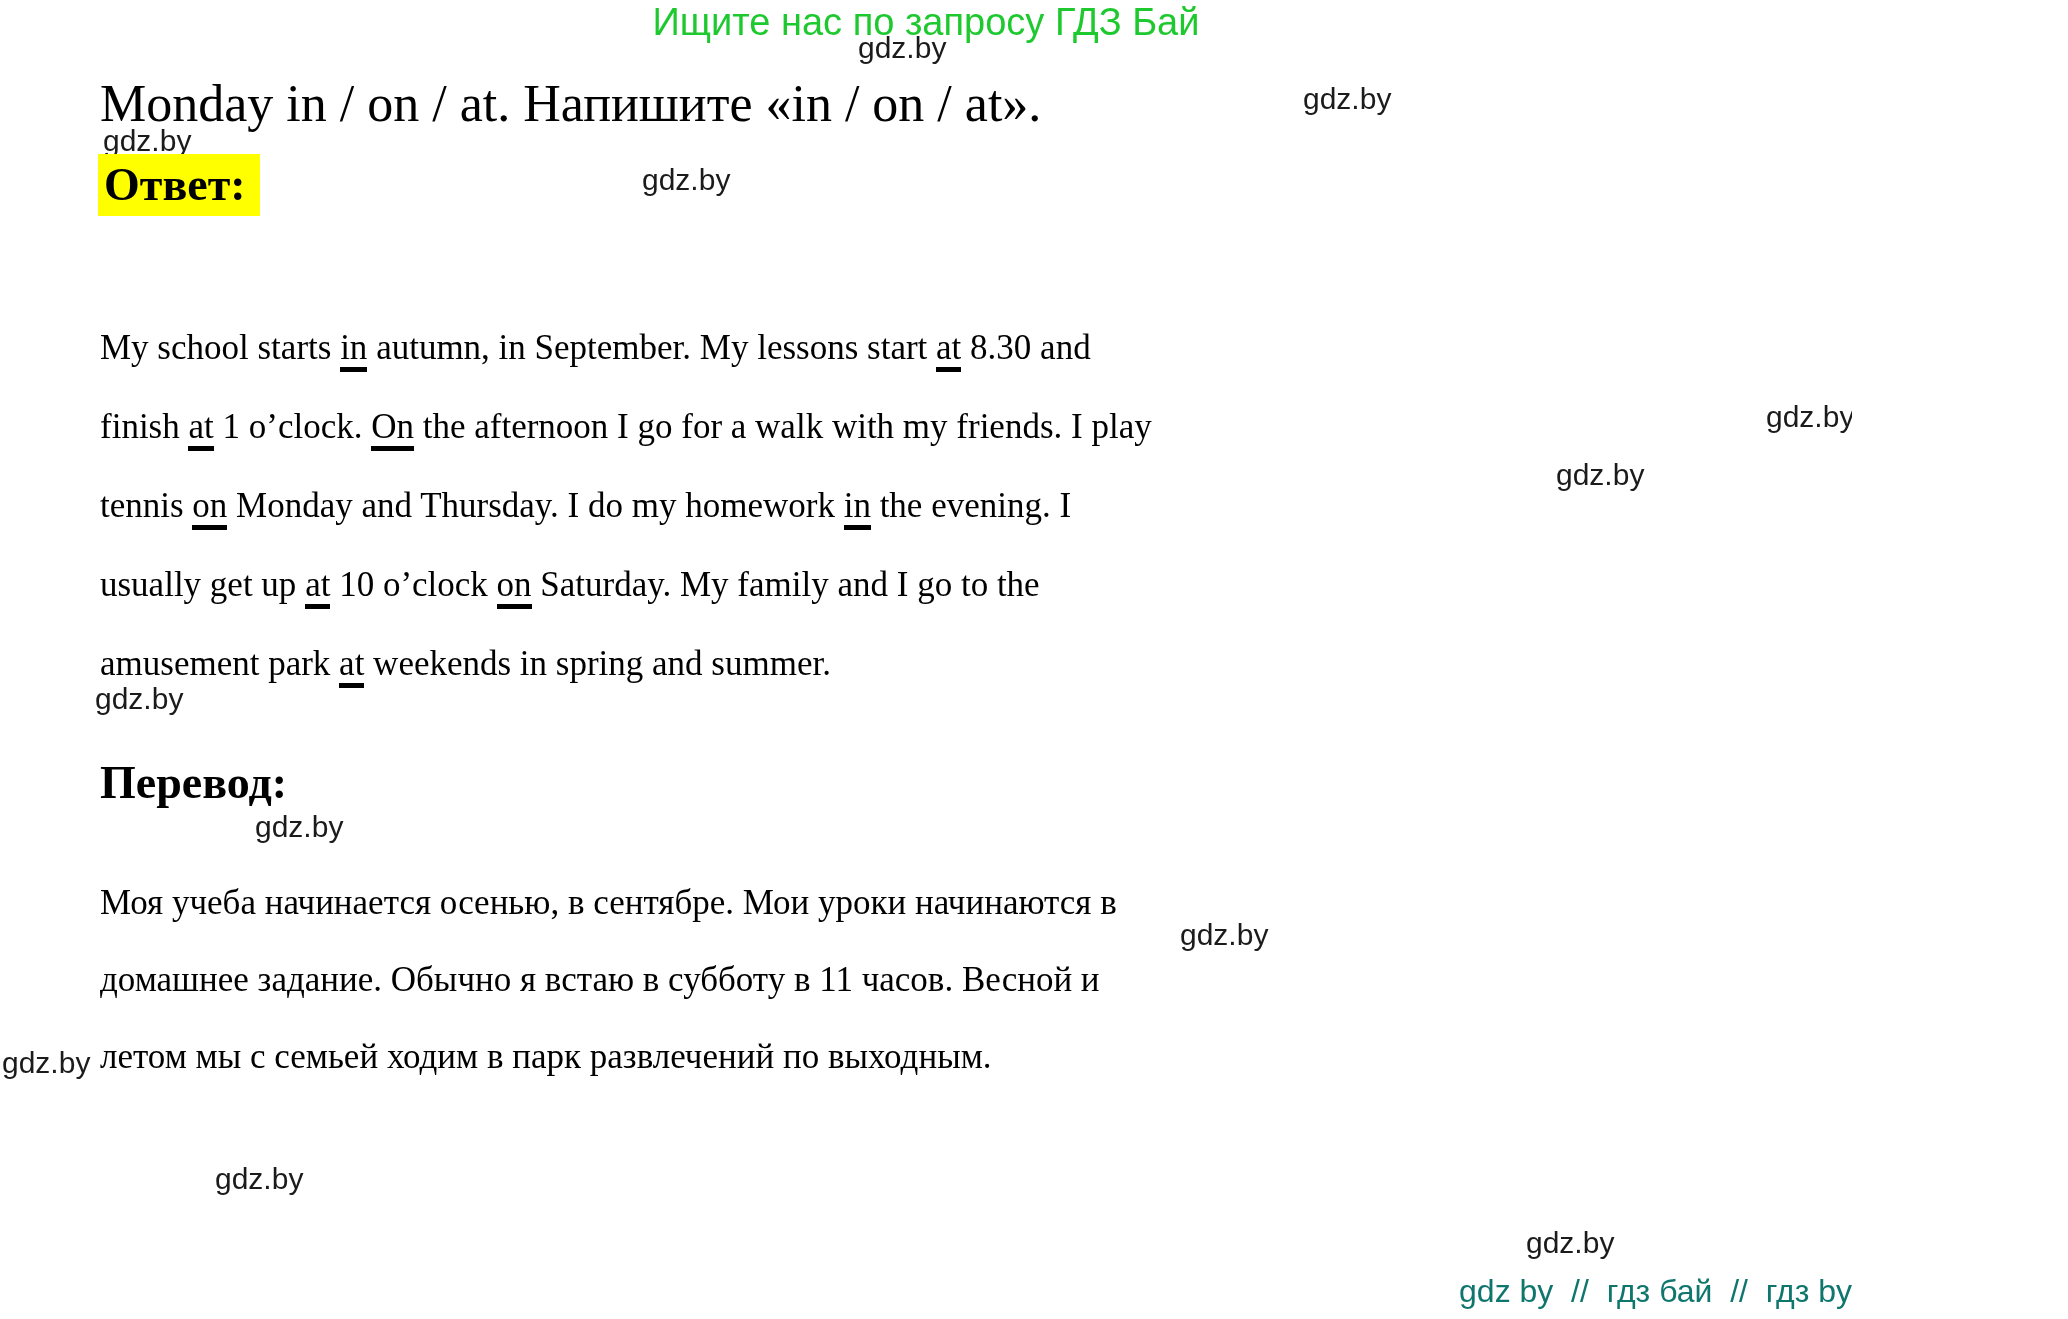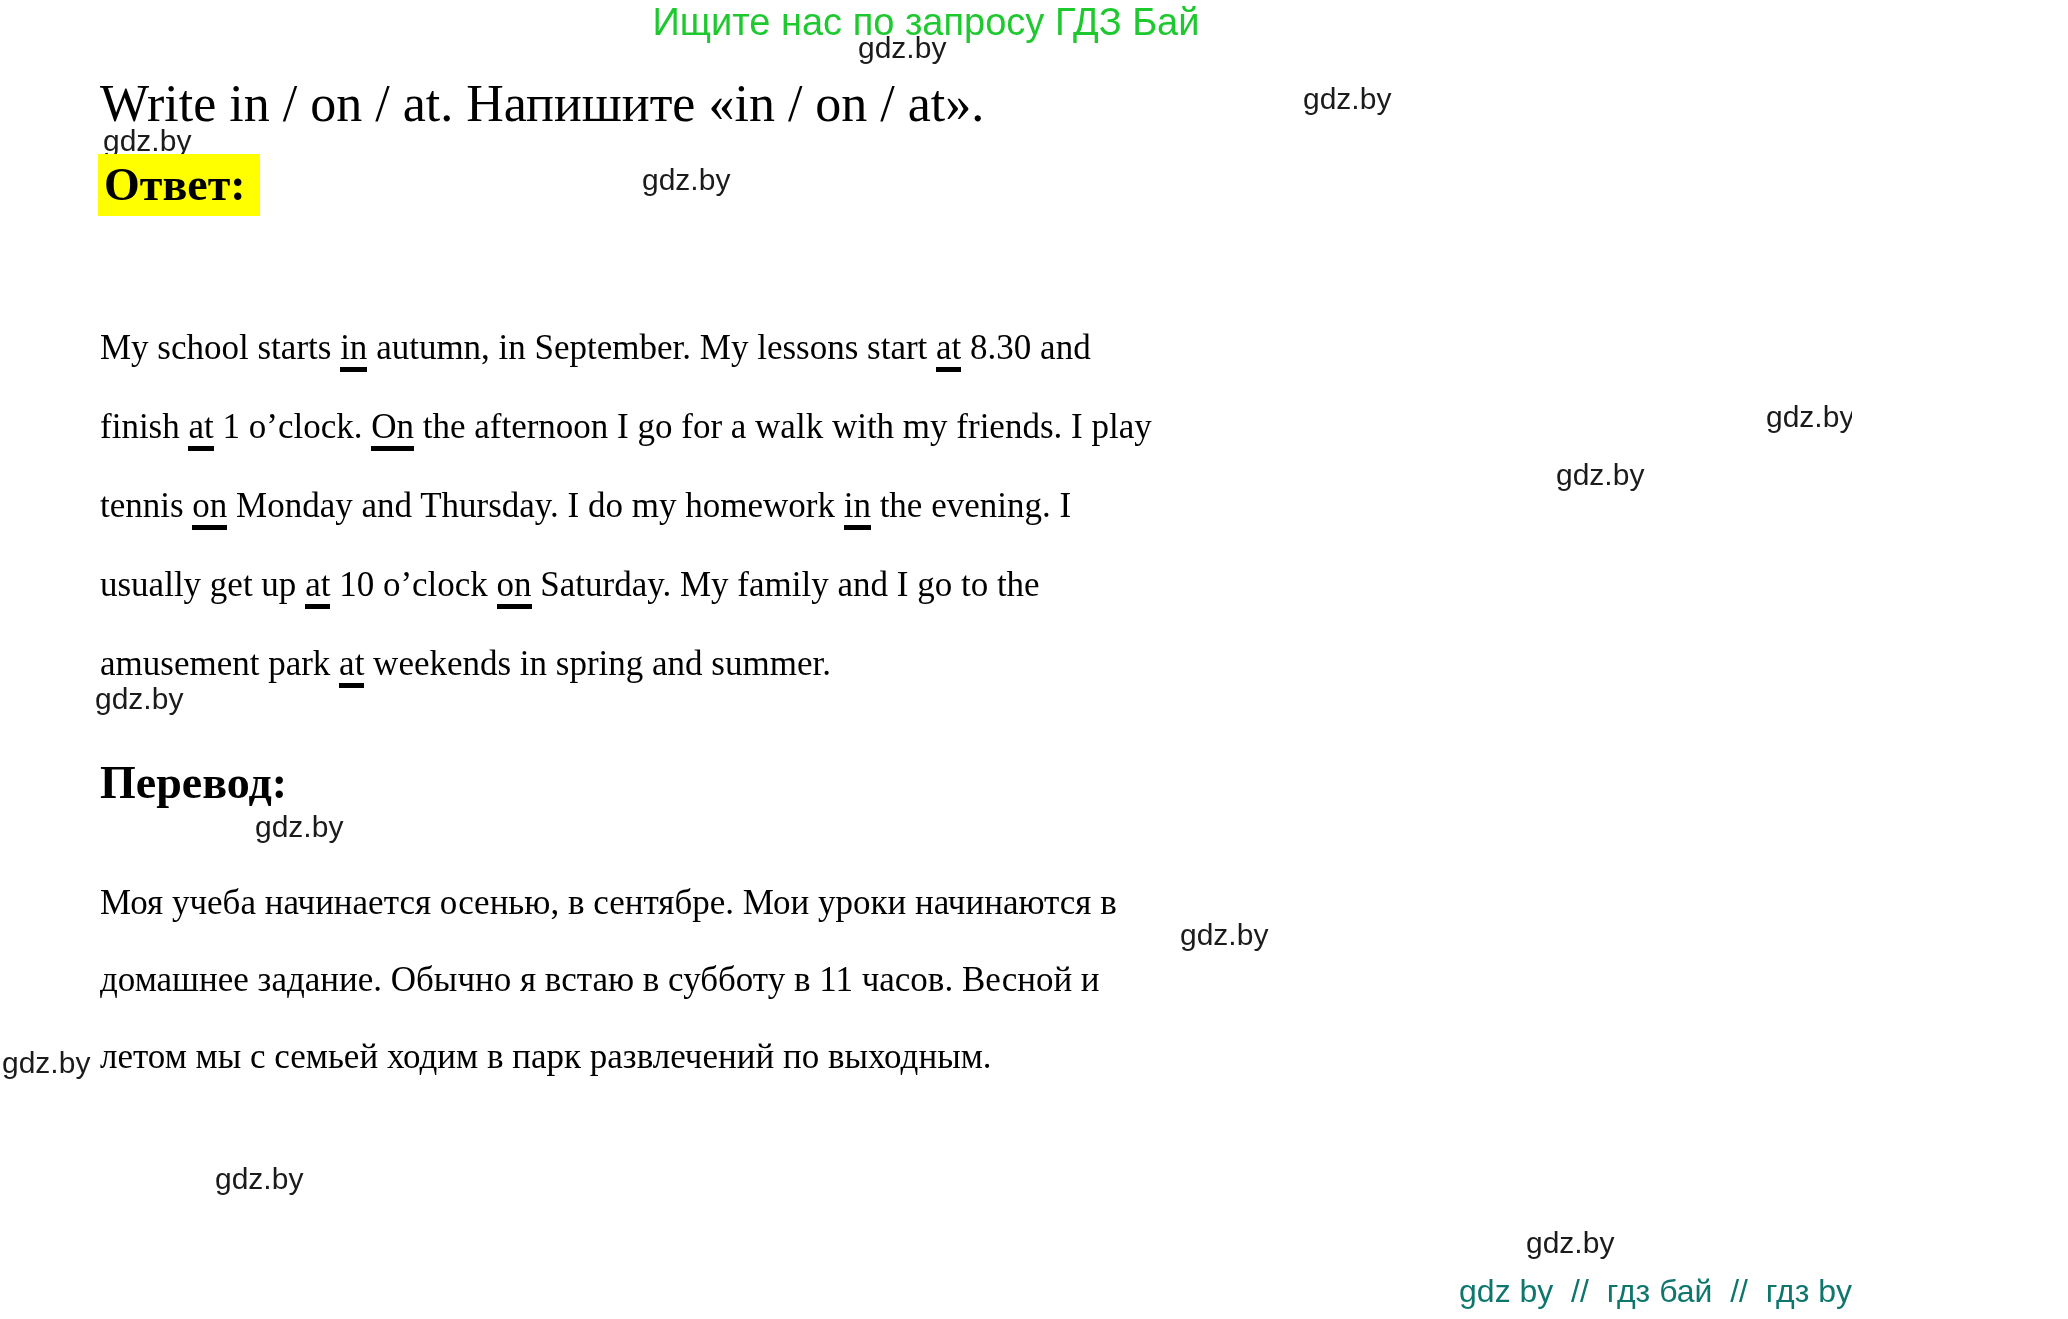--- a/index.html
+++ b/index.html
@@ -100,21 +100,21 @@
   <span class="wm" style="left:1936px;top:211px">gdz.by</span>
   <span class="wm" style="left:1766px;top:402px">gdz.by</span>
   <span class="wm" style="left:1556px;top:460px">gdz.by</span>
   <span class="wm" style="left:95px;top:684px">gdz.by</span>
   <span class="wm" style="left:255px;top:812px">gdz.by</span>
   <span class="wm" style="left:1180px;top:920px">gdz.by</span>
   <span class="wm" style="left:2px;top:1048px">gdz.by</span>
   <span class="wm" style="left:215px;top:1164px">gdz.by</span>
   <span class="wm" style="left:1526px;top:1228px">gdz.by</span>
 
-  <h1 class="title">Write in / on / at. Напишите «in / on / at».</h1>
+  <h1 class="title">Monday in / on / at. Напишите «in / on / at».</h1>
 
   <span class="answer-label">Ответ:</span>
 
   <div class="para en">
     <div class="line"><span>My school starts </span><span class="u">in</span><span> autumn, in September. My lessons start </span><span class="u">at</span><span> 8.30 and</span></div>
     <div class="line"><span>finish </span><span class="u">at</span><span> 1 o’clock. </span><span class="u">On</span><span> the afternoon I go for a walk with my friends. I play</span></div>
     <div class="line"><span>tennis </span><span class="u">on</span><span> Monday and Thursday. I do my homework </span><span class="u">in</span><span> the evening. I</span></div>
     <div class="line"><span>usually get up </span><span class="u">at</span><span> 10 o’clock </span><span class="u">on</span><span> Saturday. My family and I go to the</span></div>
     <div class="line"><span>amusement park </span><span class="u">at</span><span> weekends in spring and summer.</span></div>
   </div>

